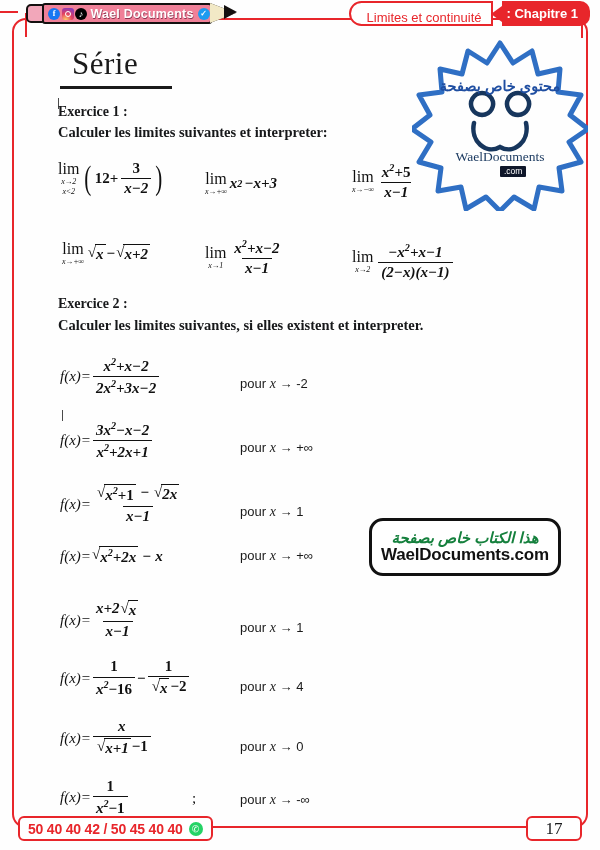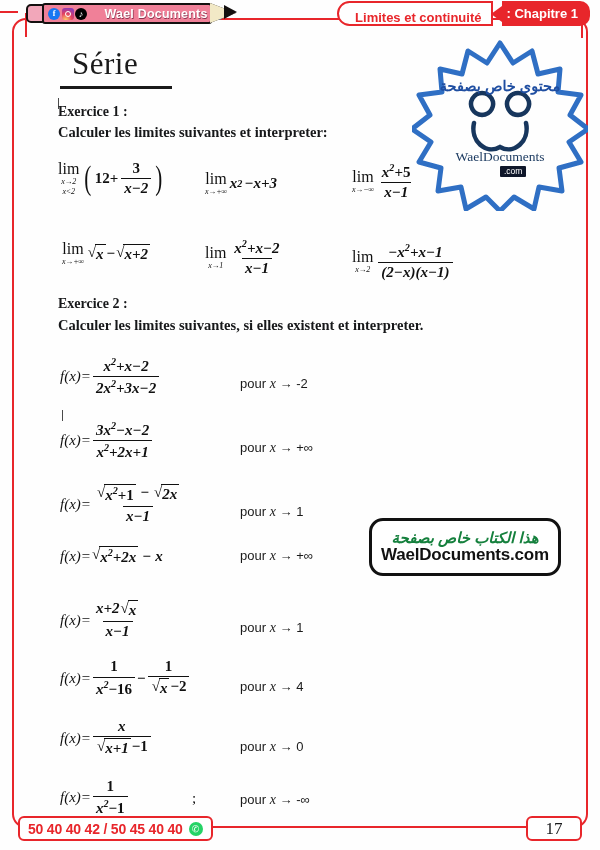--- a/index.html
+++ b/index.html
@@ -67,21 +67,21 @@
     border-top: 7.5px solid transparent;
     border-bottom: 7.5px solid transparent;
     border-left: 13px solid #14100f;
   }
   .pencil-text {
     color: #ffffff;
     font-size: 12.5px;
     font-weight: bold;
     letter-spacing: 0.2px;
     text-shadow: 0.6px 0.6px 0 #8a3550;
-    margin-left: 16px;
+    margin-left: 2px;
     white-space: nowrap;
   }
   .soc {
     width: 12px; height: 12px;
     border-radius: 3px;
     display: inline-flex;
     align-items: center; justify-content: center;
     font-size: 8px; font-weight: bold;
     color: #fff; margin-right: 1.5px;
     flex: 0 0 auto;
@@ -106,21 +106,21 @@
     position: absolute;
     right: 10px; top: 1px;
     height: 25px;
     display: flex; align-items: stretch;
   }
   .chap-title {
     background: #ffffff;
     border: 2.2px solid #e8262b;
     border-radius: 13px 0 0 13px;
     color: #e8262b;
-    font-size: 13px; font-weight: bold;
+    font-size: 13px; font-weight: normal;
     display: flex; align-items: center;
     padding: 8px 10px 0 16px;
     white-space: nowrap;
   }
   .chap-arrow {
     width: 0; height: 0; align-self: center;
     border-top: 8px solid transparent;
     border-bottom: 8px solid transparent;
     border-right: 11px solid #e8262b;
     margin-left: -2px;

